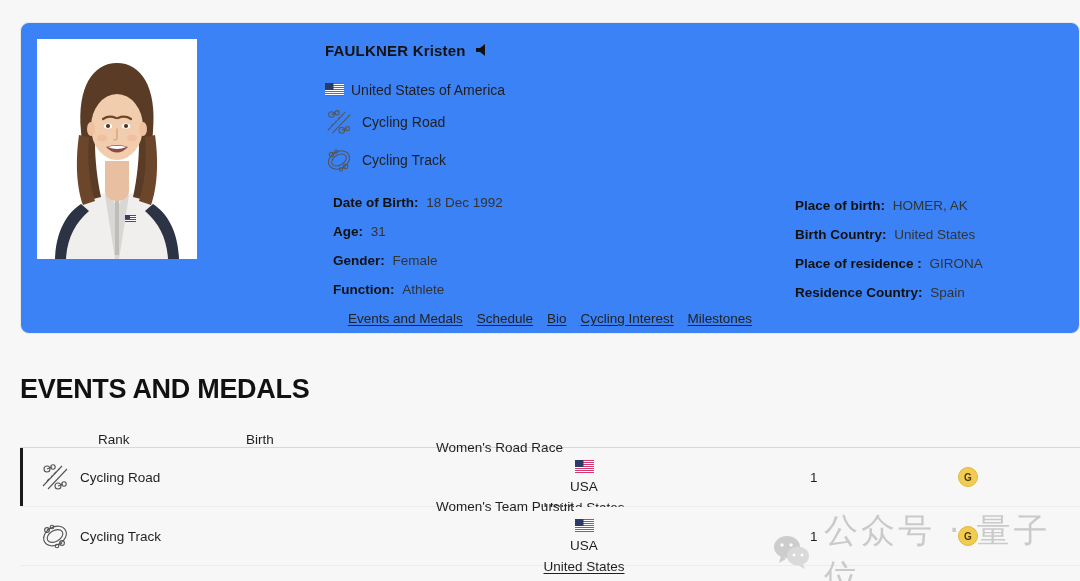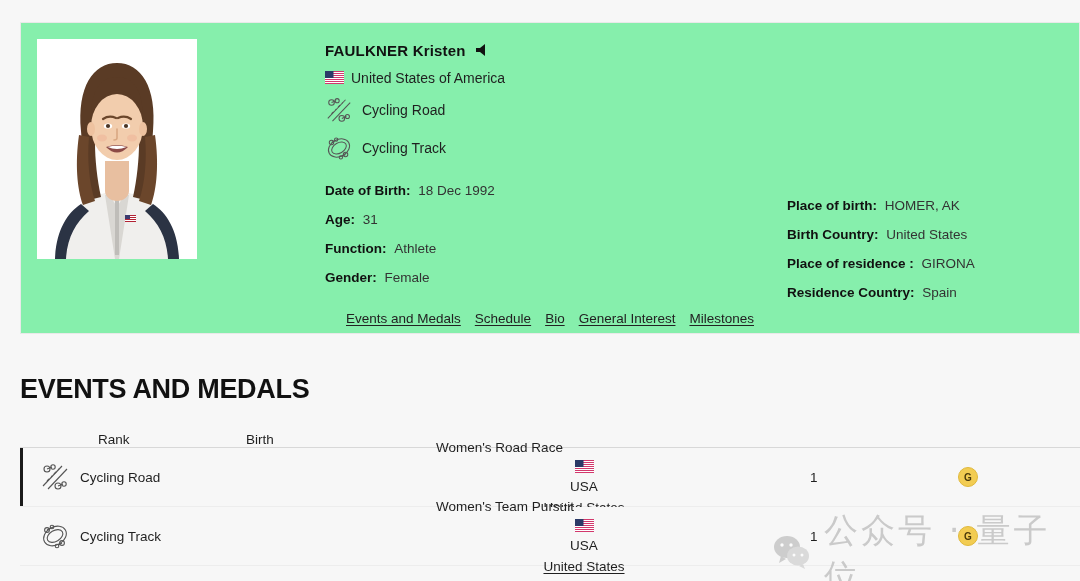--- a/index.html
+++ b/index.html
@@ -10,23 +10,23 @@
     color: #1a1a1a;
     overflow: hidden;
   }
   #root { position: relative; width: 1080px; height: 581px; }
 
   
   .profile-card {
     position: absolute;
     left: 20px; top: 22px;
     width: 1060px; height: 312px;
-    background: #86efac;
+    background: #3b82f6;
     border: 1px solid #e9e9e9;
-    border-radius: 1px;
+    border-radius: 9px;
   }
   .profile-inner { position: relative; width: 100%; height: 100%; }
 
   .photo-wrap {
     position: absolute; left: 16px; top: 16px;
     width: 160px; height: 220px;
     background: #ffffff;
     overflow: hidden;
   }
   .photo-svg { display: block; width: 160px; height: 220px; }
@@ -36,32 +36,32 @@
   .athlete-name {
     font-size: 15px; font-weight: bold; color: #111;
     letter-spacing: .2px; display: inline-block; vertical-align: middle;
   }
   .audio-icon {
     display: inline-block; vertical-align: middle;
     margin-left: 6px; position: relative; top: 1px;
   }
 
   .country-line {
-    margin-top: 10px; display: flex; align-items: center; gap: 7px;
+    margin-top: 22px; display: flex; align-items: center; gap: 7px;
     font-size: 14px; color: #1f1f1f;
   }
 
   .sport-line {
     margin-top: 10px; display: flex; align-items: center; gap: 9px;
     font-size: 14px; color: #1f1f1f;
   }
   .sport-line .sport-ico { width: 28px; height: 28px; flex: 0 0 28px; }
 
   .facts { margin-top: 14px; }
-  .fact-row { margin-top: 0; padding: 6px 0 6px 0; font-size: 13.5px; line-height: 17px; }
+  .fact-row { margin-top: 0; padding: 6px 0 6px 0; font-size: 13.5px; line-height: 17px; margin-left: 8px; }
   .fact-label { font-weight: bold; color: #111; }
   .fact-value { color: #333; margin-left: 4px; }
 
   .facts-right { position: absolute; left: 766px; top: 168px; width: 300px; }
   .facts-right .fact-row { padding: 6px 0; }
 
   .links-row {
     position: absolute; left: 0; right: 0; top: 288px;
     display: flex; justify-content: center; gap: 14px;
     font-size: 13.5px;
@@ -263,26 +263,26 @@
         <div class="facts">
           <div class="fact-row">
             <span class="fact-label">Date of Birth:</span>
             <span class="fact-value">18 Dec 1992</span>
           </div>
           <div class="fact-row">
             <span class="fact-label">Age:</span>
             <span class="fact-value">31</span>
           </div>
           <div class="fact-row">
+            <span class="fact-label">Gender:</span>
+            <span class="fact-value">Female</span>
+          </div>
+          <div class="fact-row">
             <span class="fact-label">Function:</span>
             <span class="fact-value">Athlete</span>
-          </div>
-          <div class="fact-row">
-            <span class="fact-label">Gender:</span>
-            <span class="fact-value">Female</span>
           </div>
         </div>
       </div>
 
       <div class="facts-right">
         <div class="fact-row">
           <span class="fact-label">Place of birth:</span>
           <span class="fact-value">HOMER, AK</span>
         </div>
         <div class="fact-row">
@@ -296,21 +296,21 @@
         <div class="fact-row">
           <span class="fact-label">Residence Country:</span>
           <span class="fact-value">Spain</span>
         </div>
       </div>
 
       <div class="links-row">
         <a>Events and Medals</a>
         <a>Schedule</a>
         <a>Bio</a>
-        <a>General Interest</a>
+        <a>Cycling Interest</a>
         <a>Milestones</a>
       </div>
 
     </div>
   </div>
 
   <div class="section-title">EVENTS AND MEDALS</div>
 
   <div class="table-wrap">
 

